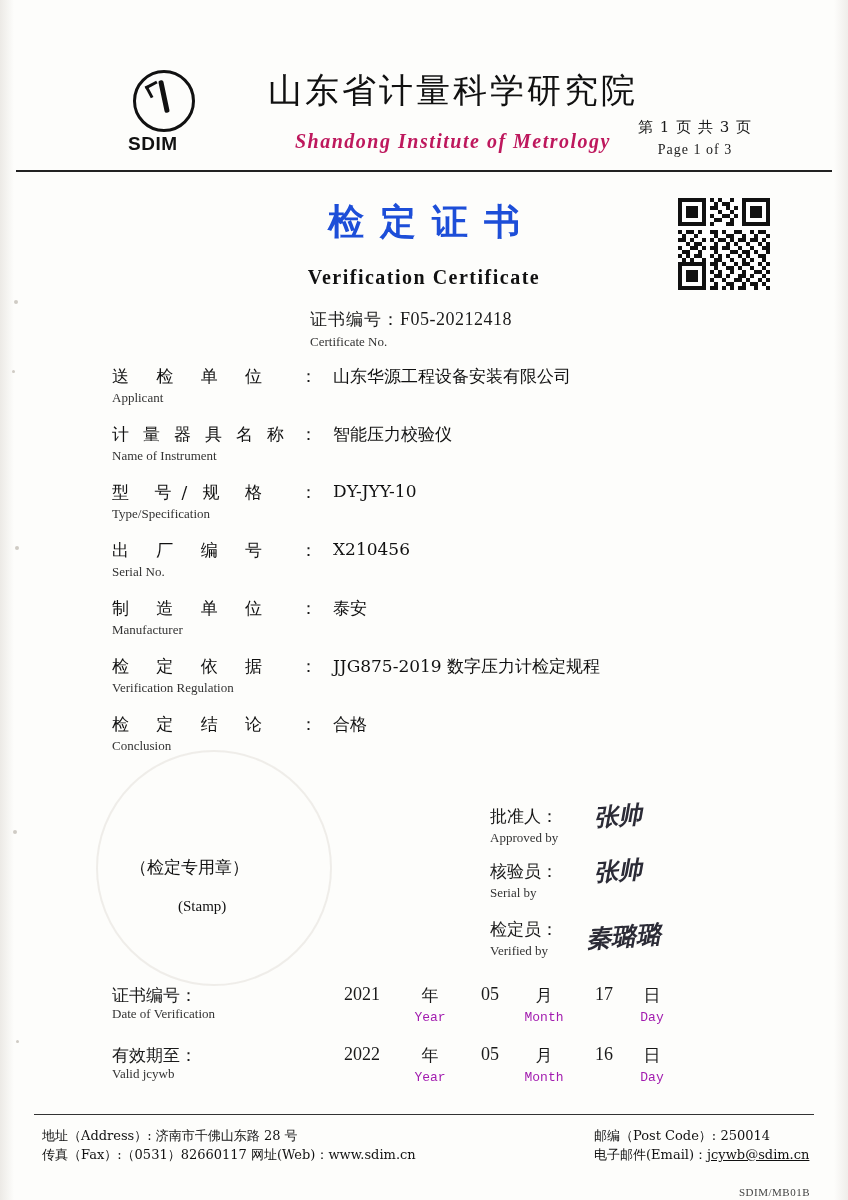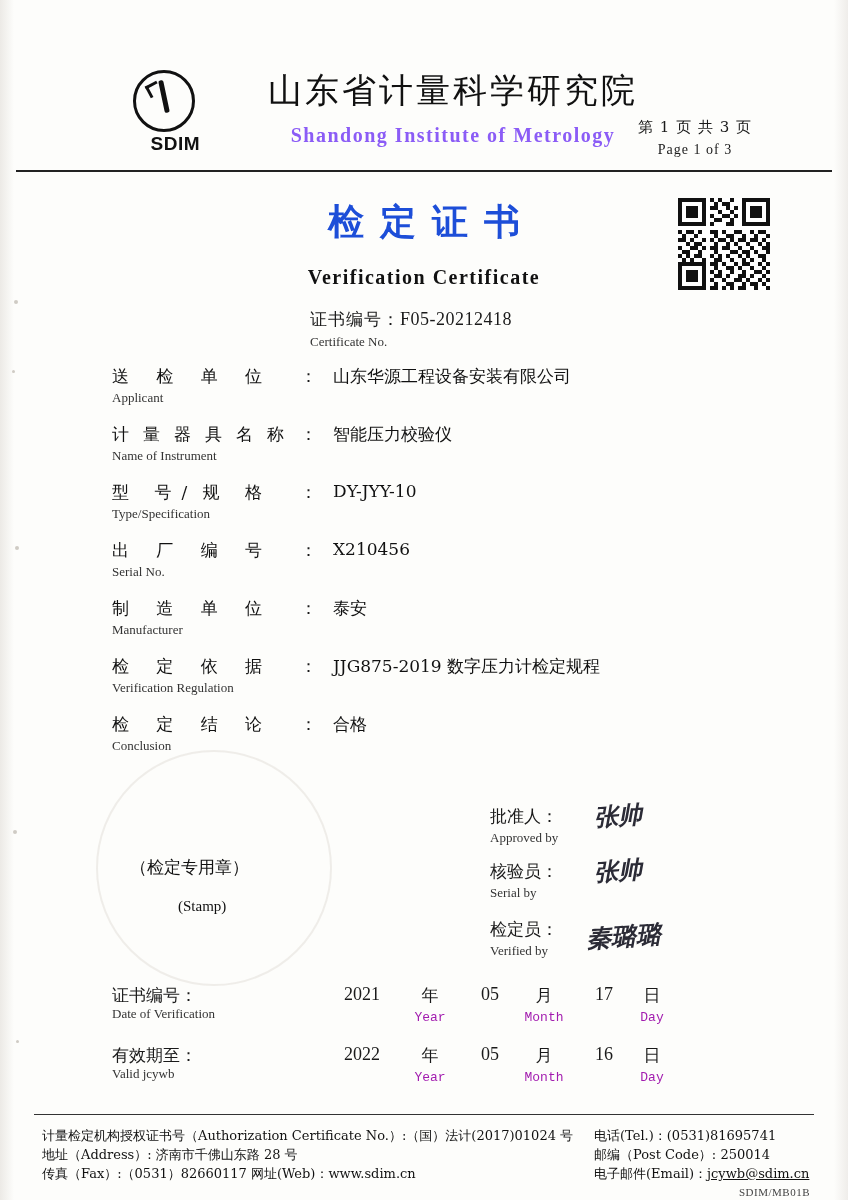--- a/index.html
+++ b/index.html
@@ -72,21 +72,21 @@
     position: absolute;
     left: 11px;
     top: 10px;
     width: 10px;
     height: 10px;
     border-left: 3px solid #111;
     border-top: 3px solid #111;
     transform: rotate(-28deg);
   }
   .logo-text {
-    text-align: right;
+    text-align: left;
     font-family: "Liberation Sans", sans-serif;
     font-weight: bold;
     font-size: 19px;
     letter-spacing: 0.5px;
     margin-top: 1px;
     color: #111;
   }
   .org-block {
     position: absolute;
     left: 228px;
@@ -99,22 +99,23 @@
     font-size: 34px;
     font-weight: normal;
     letter-spacing: 3px;
     color: #111;
   }
   .org-en {
     font-family: "Liberation Serif", serif;
     font-size: 20px;
     font-weight: bold;
     letter-spacing: 1.5px;
-    margin-top: 10px;
-    color: #8b5cf6;
+    margin-top: 16px;
+    color: #be185d;
+    font-style: italic;
   }
   .pageno {
     position: absolute;
     right: 96px;
     top: 54px;
     text-align: center;
     line-height: 1.5;
   }
   .pageno .cn { font-size: 15px; font-family: "DejaVu Serif", serif; letter-spacing: 1px; }
   .pageno .en { font-size: 14px; font-family: "Liberation Serif", serif; letter-spacing: 1px; }
@@ -666,24 +667,20 @@
     </span>
     <span class="dcell" style="left:520px;width:40px;">
       <span class="u-cn">日</span>
       <div class="u-en">Day</div>
     </span>
   </div>
 
   <div class="footer-rule"></div>
   <div class="footer">
     <div class="row">
-      <span class="left">计量检定机构授权证书号（Authorization Certificate No.）:（国）法计(2017)01024 号</span>
-      <span class="right">电话(Tel.)：(0531)81695741</span>
-    </div>
-    <div class="row">
       <span class="left">地址（Address）: 济南市千佛山东路 28 号</span>
       <span class="right">邮编（Post Code）: 250014</span>
     </div>
     <div class="row">
       <span class="left">传真（Fax）:（0531）82660117  网址(Web)：www.sdim.cn</span>
       <span class="right"><span>电子邮件(Email)：</span><span class="email-val">jcywb@sdim.cn</span></span>
     </div>
   </div>
   <div class="footer-code">SDIM/MB01B</div>
 

